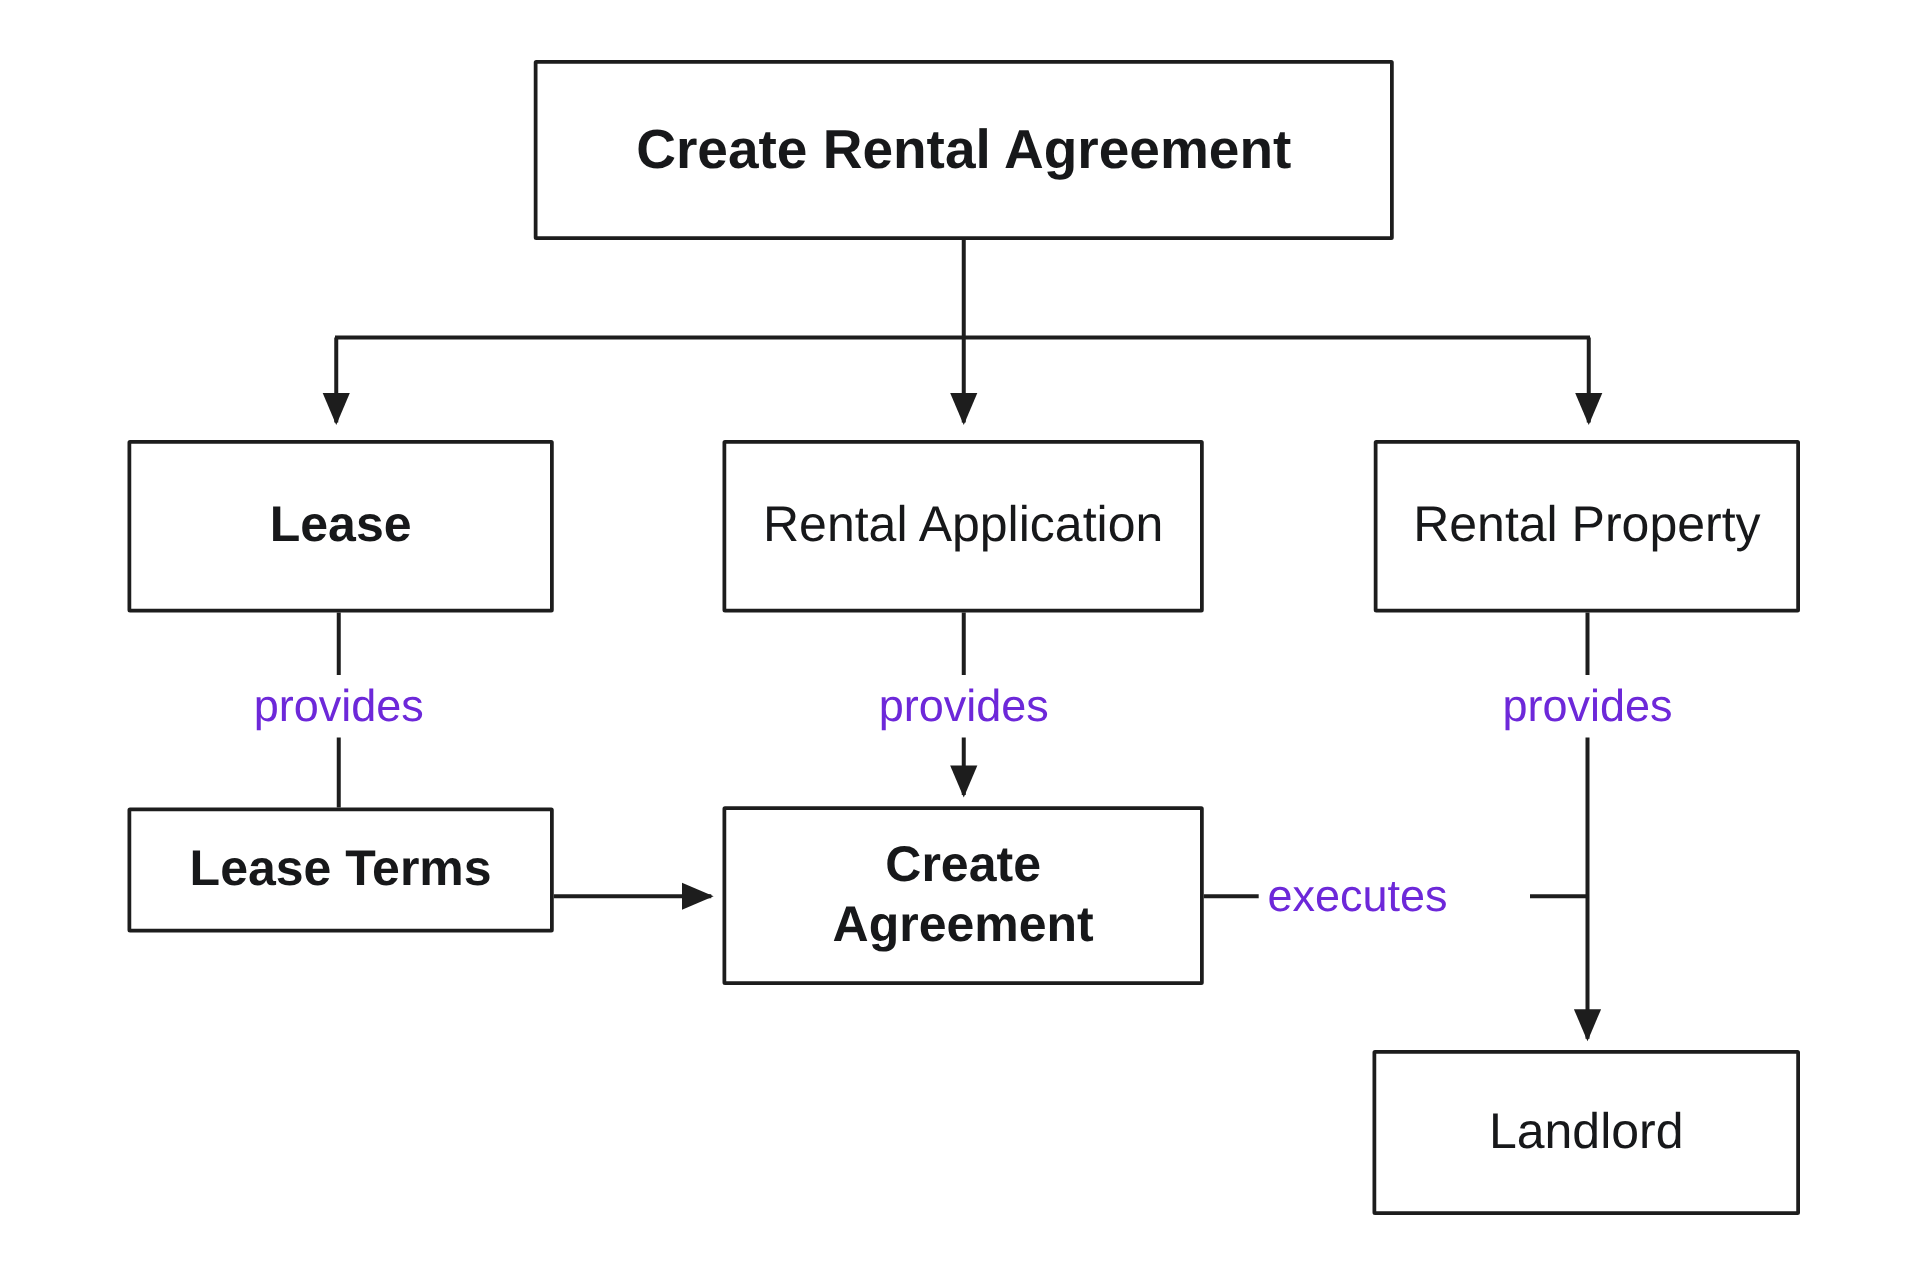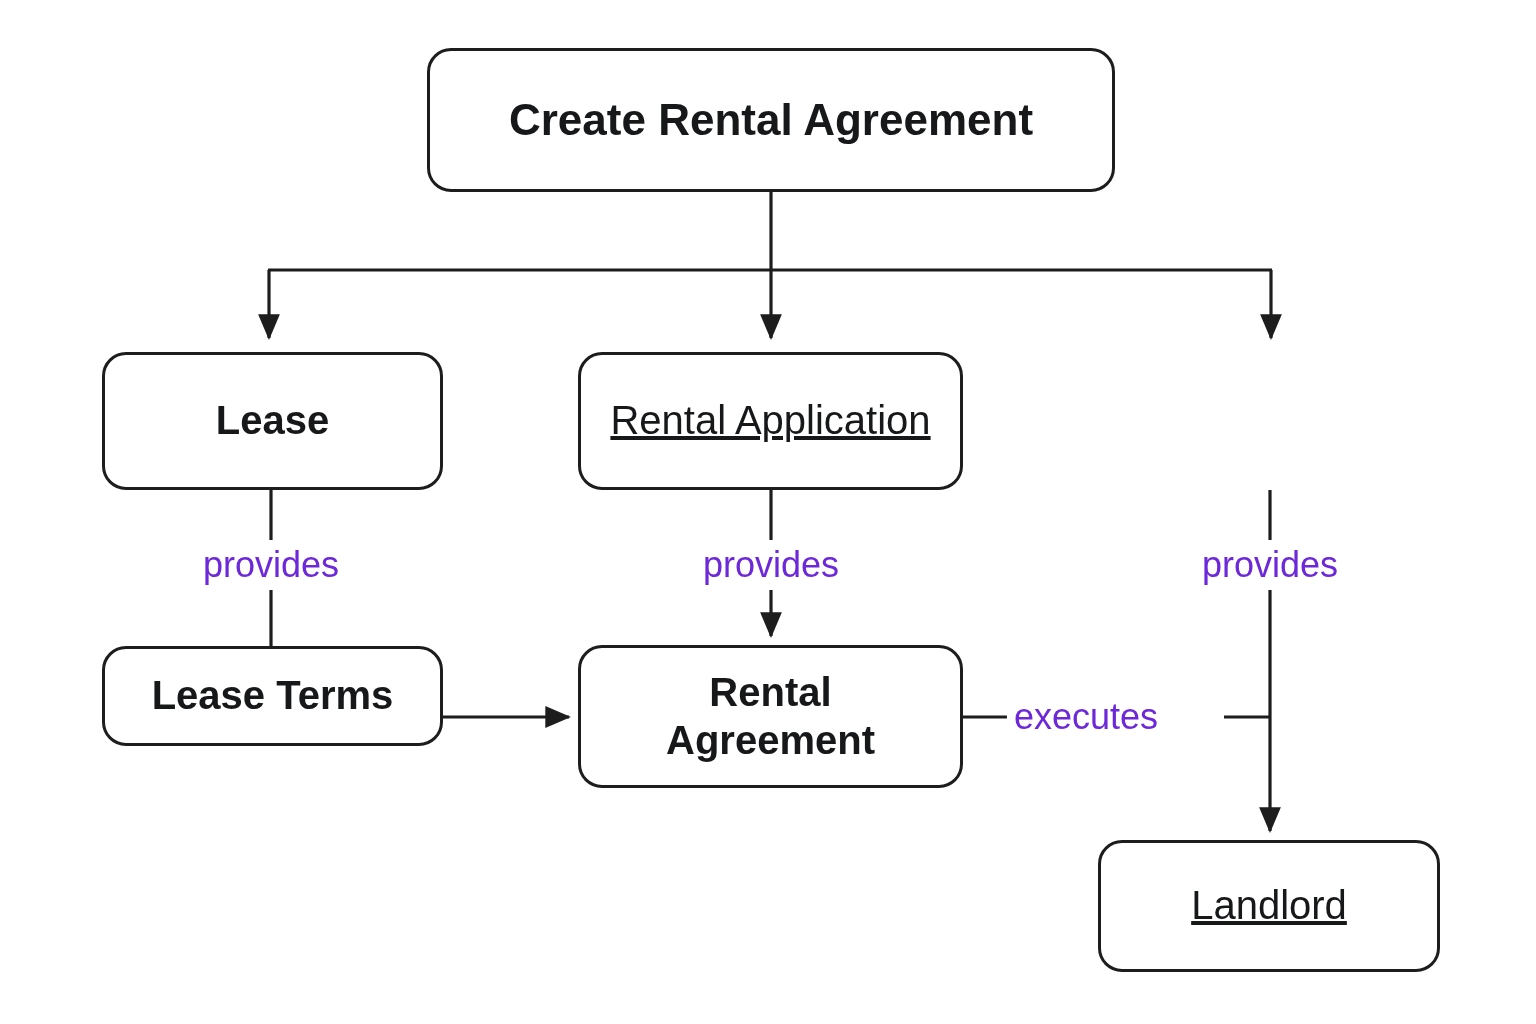--- a/index.html
+++ b/index.html
@@ -24,40 +24,39 @@
     left: 0;
     top: 0;
     width: 1536px;
     height: 1024px;
   }
   .node {
     position: absolute;
     box-sizing: border-box;
     background: #ffffff;
     border: 3px solid #1d1d1d;
-    border-radius: 24px;
+    border-radius: 2px;
     display: flex;
     align-items: center;
     justify-content: center;
     text-align: center;
     color: #17181a;
     z-index: 2;
   }
   .node-label {
     display: block;
     line-height: 1.18;
     white-space: pre-line;
     padding: 0 10px;
   }
   .bold .node-label {
     font-weight: 700;
   }
   .regular .node-label {
     font-weight: 400;
-    text-decoration: underline;
   }
   .edge-label {
     position: absolute;
     color: #6d28d9;
     font-weight: 400;
     font-family: "Liberation Sans", sans-serif;
     background: #ffffff;
     white-space: nowrap;
     z-index: 3;
     transform: translate(-50%, -50%);
@@ -115,27 +114,30 @@
   </div>
 
   <div class="node bold" style="left:102px; top:352px; width:341px; height:138px; font-size:40px;">
     <span class="node-label">Lease</span>
   </div>
 
   <div class="node regular" style="left:578px; top:352px; width:385px; height:138px; font-size:40px;">
     <span class="node-label">Rental Application</span>
   </div>
 
+  <div class="node regular" style="left:1099px; top:352px; width:341px; height:138px; font-size:40px;">
+    <span class="node-label">Rental Property</span>
+  </div>
 
   <div class="node bold" style="left:102px; top:646px; width:341px; height:100px; font-size:40px;">
     <span class="node-label">Lease Terms</span>
   </div>
 
   <div class="node bold" style="left:578px; top:645px; width:385px; height:143px; font-size:40px;">
-    <span class="node-label">Rental
+    <span class="node-label">Create
 Agreement</span>
   </div>
 
   <div class="node regular" style="left:1098px; top:840px; width:342px; height:132px; font-size:40px;text-align:center;">
     <span class="node-label">Landlord</span>
   </div>
 
   <div class="edge-label" style="left:271px; top:565px; font-size:36px;">provides</div>
 
   <div class="edge-label" style="left:771px; top:565px; font-size:36px;">provides</div>

